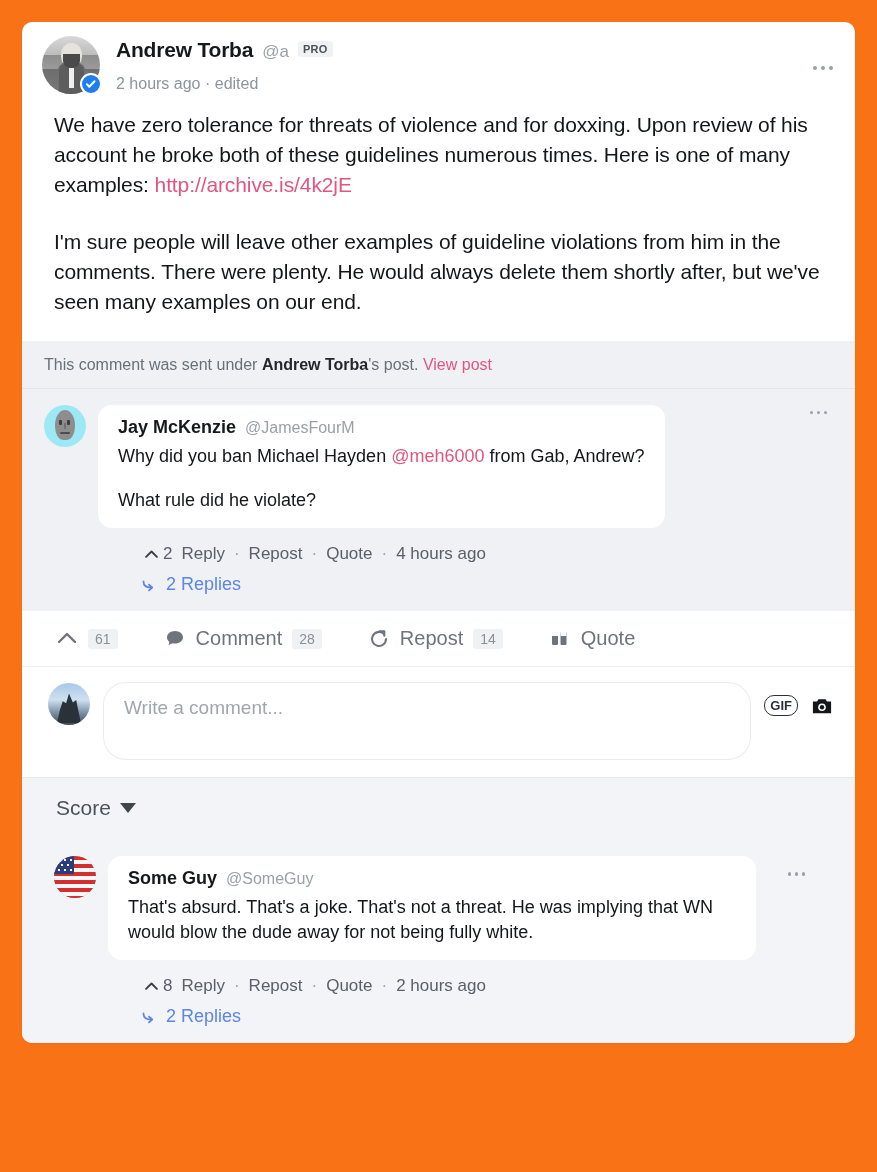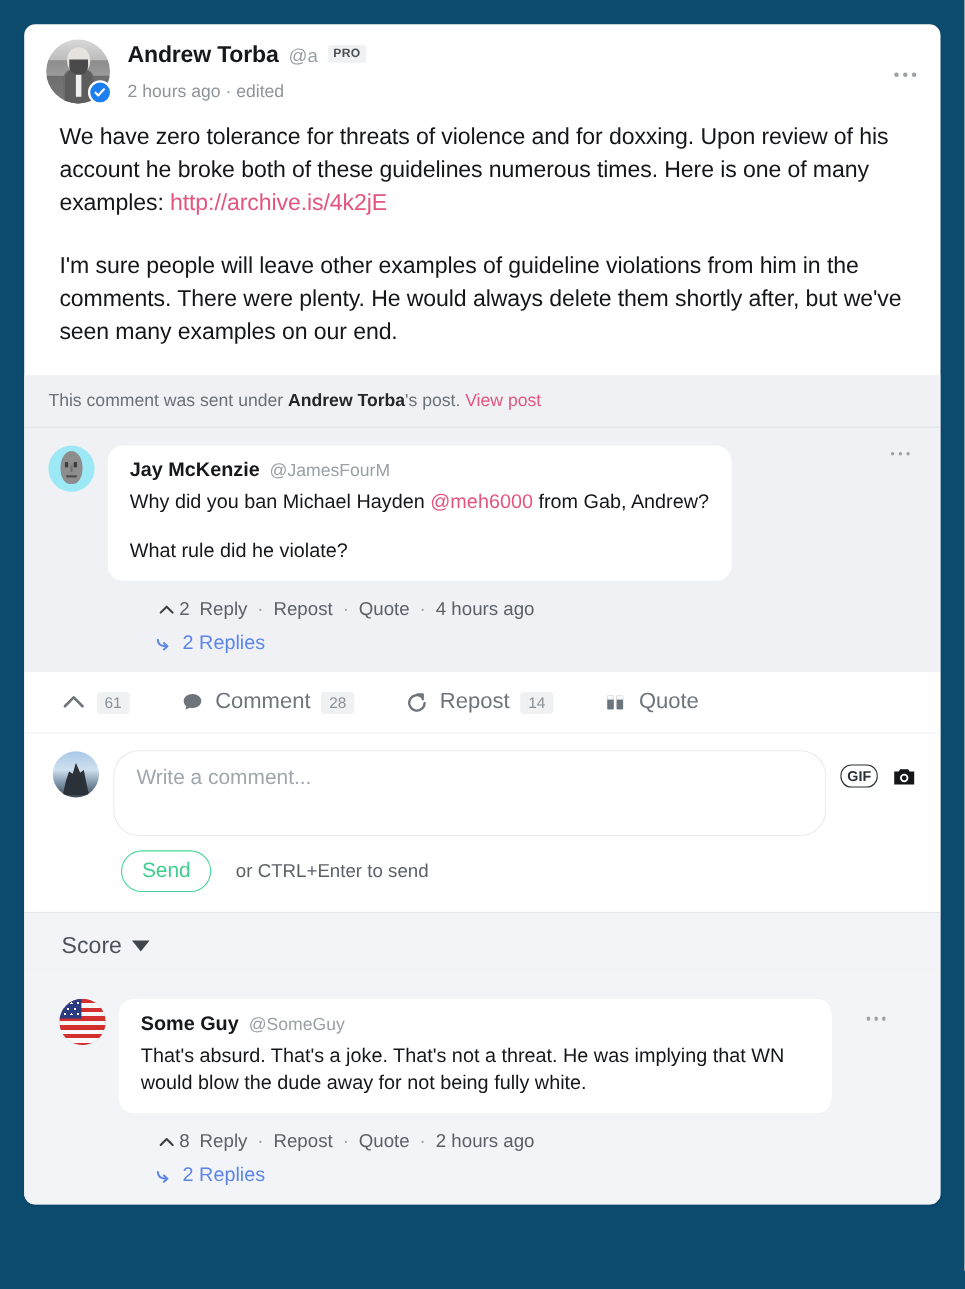--- a/index.html
+++ b/index.html
@@ -7,21 +7,21 @@
     margin: 0; padding: 0;
     width: 877px; height: 1172px;
     background: #f7f8fa;
     font-family: "Liberation Sans", sans-serif;
     -webkit-font-smoothing: antialiased;
   }
   .page {
     width: 877px; height: 1172px;
     position: relative;
     overflow: hidden;
-    background: #0c4a6e;
+    background: #f97316;
   }
   .card {
     position: absolute;
     left: 22px; top: 22px;
     width: 833px;
     background: #ffffff;
     border-radius: 10px;
     box-shadow: 0 1px 3px rgba(0,0,0,0.06);
     overflow: hidden;
   }
@@ -373,24 +373,20 @@
           <textarea class="comment-input" placeholder="Write a comment..." style=""></textarea>
           <div class="input-tools">
             <span class="gif-badge">GIF</span>
             <svg class="cam-ic" viewBox="0 0 24 22">
               <path d="M2 6h4.6l1.4-2.4h8L17.4 6H22v13H2z" fill="#141619"></path>
               <circle cx="12" cy="12.4" r="4.2" fill="#fff"></circle>
               <circle cx="12" cy="12.4" r="2.4" fill="#141619"></circle>
             </svg>
           </div>
         </div>
-        <div class="send-row">
-          <button class="send-btn">Send</button>
-          <span class="send-hint">or CTRL+Enter to send</span>
-        </div>
       </div>
     </div>
 
     <div class="score-bar">
       <span class="score-label">Score</span>
       <span class="caret"></span>
     </div>
 
     <div class="bottom-zone">
       <div class="quote-row" style="padding:8px 0 8px 10px;">

